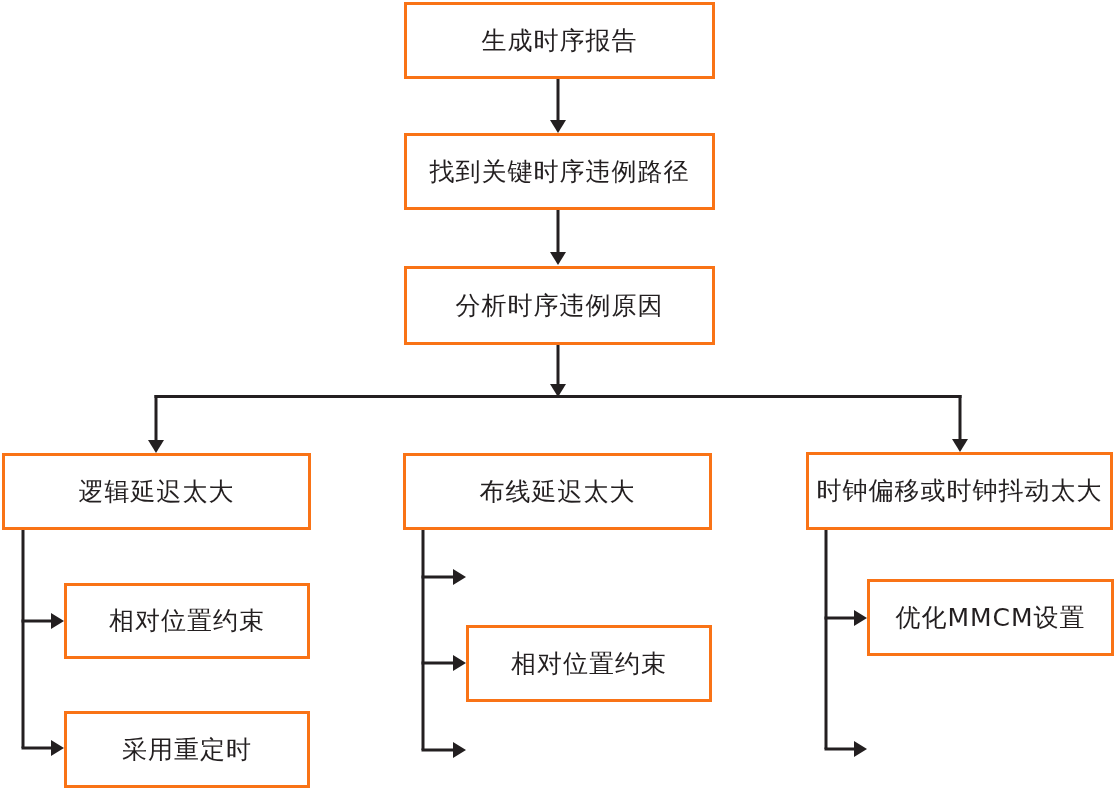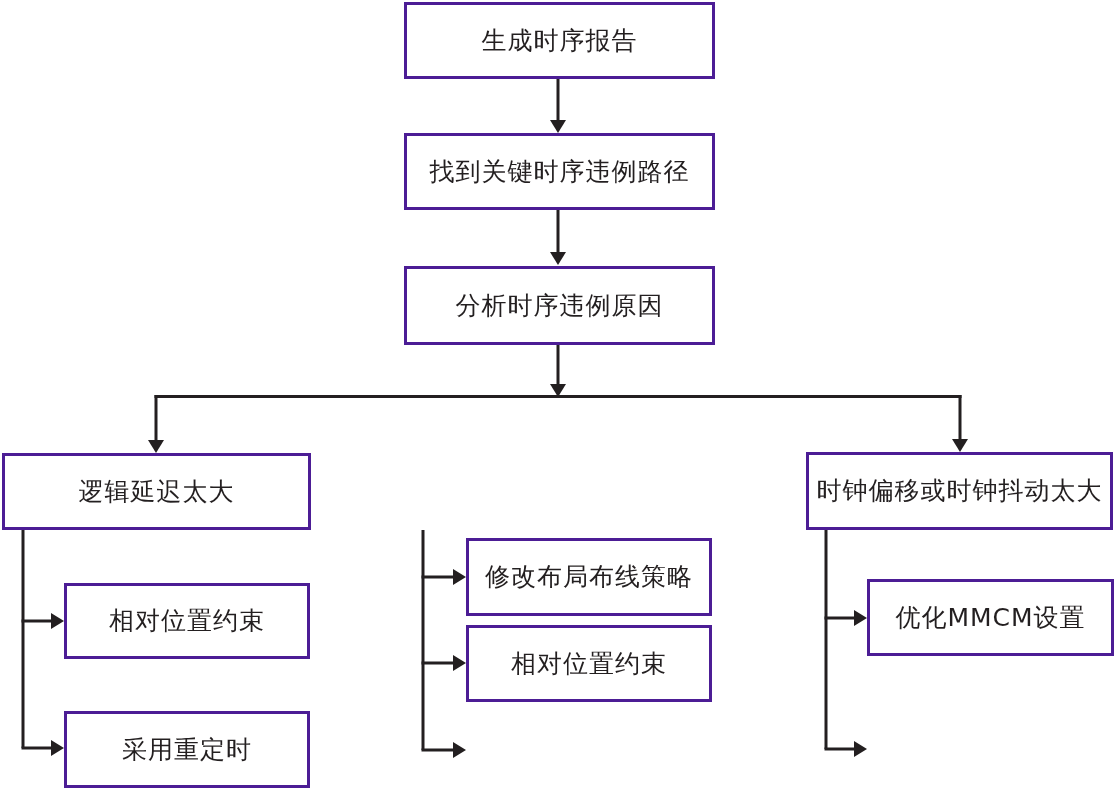--- a/index.html
+++ b/index.html
@@ -18,21 +18,21 @@
   .connector-layer {
     position: absolute;
     left: 0;
     top: 0;
     width: 1117px;
     height: 792px;
   }
   .node {
     position: absolute;
     box-sizing: border-box;
-    border: 3px solid #4c1d95;
+    border: 3px solid #f97316;
     background: #ffffff;
     display: flex;
     align-items: center;
     justify-content: center;
     text-align: center;
   }
   .node-label {
     color: #231f20;
     font-size: 25px;
     line-height: 1.2;
@@ -156,36 +156,36 @@
   </div>
 
   <div class="node n-b3">
     <span class="node-label">分析时序违例原因</span>
   </div>
 
   <div class="node n-l0">
     <span class="node-label">逻辑延迟太大</span>
   </div>
 
+  <div class="node n-m0">
+    <span class="node-label">布线延迟太大</span>
+  </div>
 
   <div class="node n-r0">
     <span class="node-label">时钟偏移或时钟抖动太大</span>
   </div>
 
   <div class="node n-l1">
     <span class="node-label">相对位置约束</span>
   </div>
 
   <div class="node n-l2">
     <span class="node-label">采用重定时</span>
   </div>
 
-  <div class="node n-m1">
-    <span class="node-label">修改布局布线策略</span>
-  </div>
 
   <div class="node n-m2">
     <span class="node-label">相对位置约束</span>
   </div>
 
 
   <div class="node n-r1">
     <span class="node-label">优化MMCM设置</span>
   </div>
 

